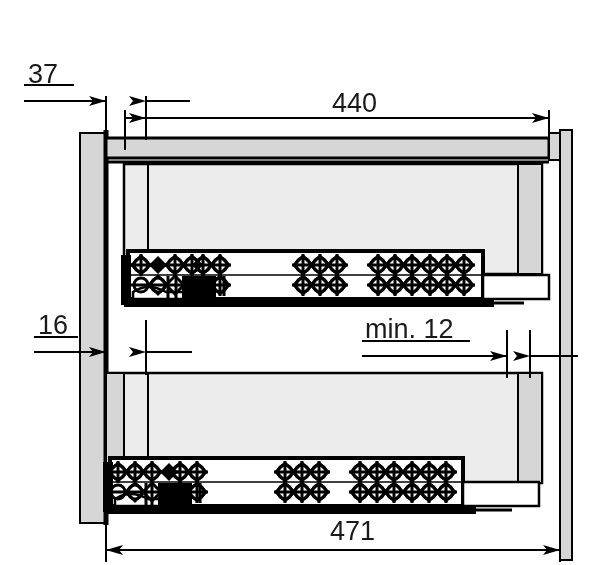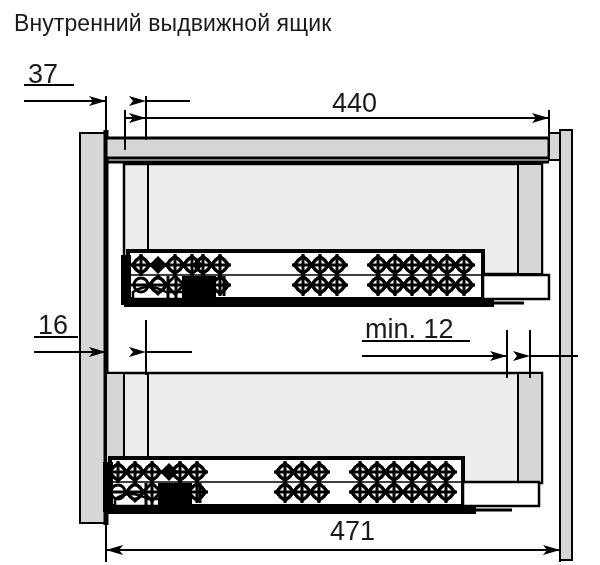--- a/index.html
+++ b/index.html
@@ -10,21 +10,20 @@
          letter-spacing:0.1px;white-space:nowrap;}
   svg{position:absolute;left:0;top:0;}
   text.dim{font-family:"Liberation Sans","DejaVu Sans",sans-serif;
            font-size:27px;fill:#1a1a1a;}
 </style>
 </head>
 <body>
 
 <div id="stage">
 
-  <div id="title">Внутренний выдвижной ящик</div>
 
   <svg width="600" height="565" viewBox="0 0 600 565">
     <defs>
       <marker id="arrR" markerWidth="18" markerHeight="10" refX="17" refY="5" orient="auto" markerUnits="userSpaceOnUse">
         <path d="M0,0 L17,5 L0,10 L4,5 Z" fill="#000"></path>
       </marker>
       <marker id="arrL" markerWidth="18" markerHeight="10" refX="1" refY="5" orient="auto" markerUnits="userSpaceOnUse">
         <path d="M18,0 L1,5 L18,10 L14,5 Z" fill="#000"></path>
       </marker>
     </defs>

